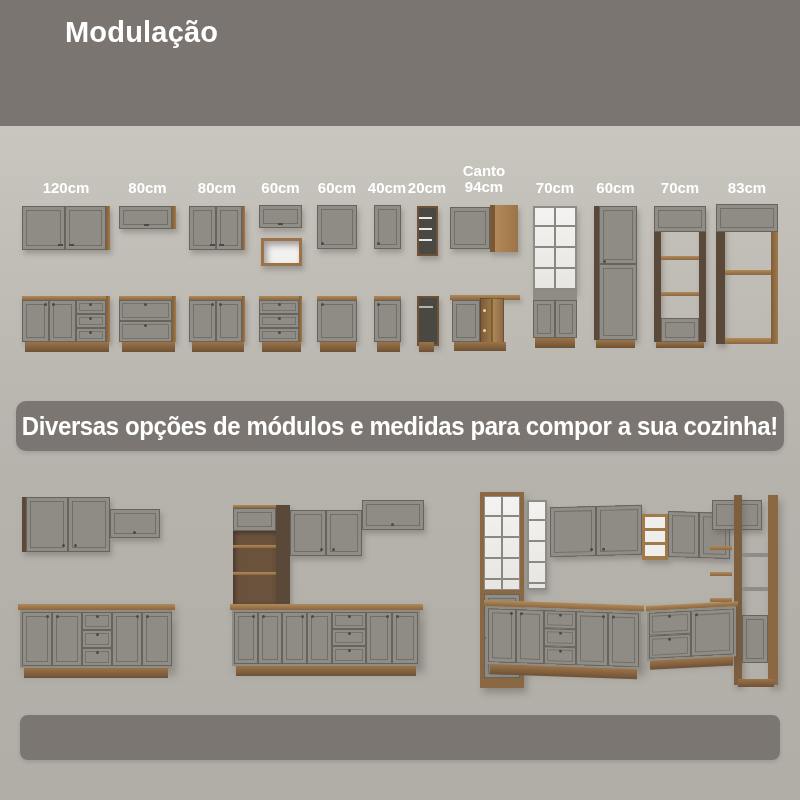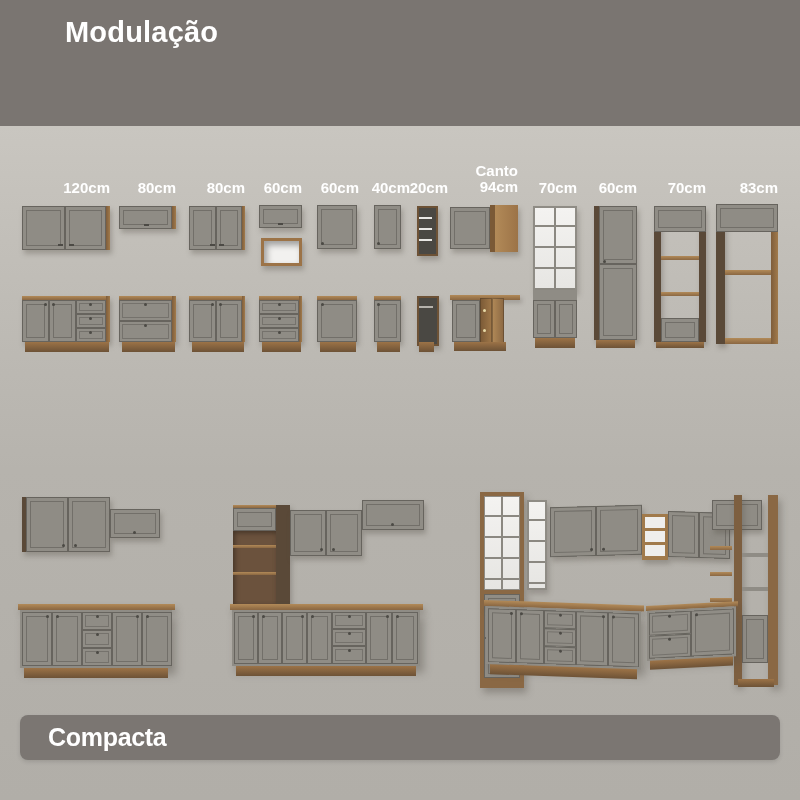--- a/index.html
+++ b/index.html
@@ -9,21 +9,21 @@
   .abs{position:absolute;}
 
   
   #header{position:absolute;left:0;top:0;width:800px;height:126px;background:#7a7571;}
   #subtitle{position:absolute;left:65px;top:16px;font-size:29px;font-weight:600;color:#fff;letter-spacing:.2px;}
   #title{position:absolute;left:61px;top:42px;font-size:60px;font-weight:800;color:#fdfdfc;
     font-family:"DejaVu Serif",serif;letter-spacing:-1px;}
 
   
   .mlabel{position:absolute;top:180px;color:#fff;font-size:15px;font-weight:700;
-    text-align:right;line-height:16px;}
+    text-align:center;line-height:16px;}
   .mlabel.two{top:163px;}
 
   
   .cab{position:absolute;background:#8f8c85;box-shadow:2px 4px 5px rgba(88,82,75,.35);}
   .door{position:absolute;background:#8f8c85;
     box-shadow:inset 0 0 0 1px rgba(70,67,62,.55),inset 0 0 0 4px #908d86,inset 0 0 0 5px rgba(70,67,62,.4);}
   .drawer{position:absolute;background:#8f8c85;
     box-shadow:inset 0 0 0 1px rgba(70,67,62,.55),inset 0 0 0 3px #908d86,inset 0 0 0 4px rgba(70,67,62,.35);}
   .hdl{position:absolute;width:5px;height:2px;background:#4c4a45;}
   .knob{position:absolute;width:3px;height:3px;background:#4c4a45;border-radius:50%;}
@@ -227,20 +227,23 @@
   <div class="abs" style="left:450px;top:295px;width:70px;height:57px;">
     <div class="woodh" style="left:0;top:0;width:70px;height:5px;box-shadow:2px 3px 4px rgba(88,82,75,.3);"></div>
     <div class="door" style="left:2px;top:5px;width:28px;height:42px;"></div>
     <div class="wood" style="left:30px;top:3px;width:12px;height:48px;background:linear-gradient(90deg,#7a5936,#a07849);box-shadow:inset 0 0 0 1px rgba(60,45,30,.4);"></div>
     <div class="wood" style="left:42px;top:3px;width:12px;height:48px;background:linear-gradient(90deg,#b28a58,#8a6742);box-shadow:inset 0 0 0 1px rgba(60,45,30,.4);"></div>
     <div class="knob" style="left:33px;top:14px;background:#e7d9a6;"></div>
     <div class="knob" style="left:33px;top:34px;background:#e7d9a6;"></div>
     <div class="plinth" style="left:4px;top:47px;width:52px;height:9px;"></div>
   </div>
 
+  <div id="banner">
+    <span>Diversas opções de módulos e medidas para compor a sua cozinha!</span>
+  </div>
 
   <div class="abs" style="left:0;top:0;width:0;height:0;">
     <div class="cab" style="left:22px;top:497px;width:88px;height:55px;">
       <div class="dkwood" style="left:0;top:0;width:4px;height:55px;"></div>
       <div class="door" style="left:4px;top:0;width:42px;height:55px;"></div>
       <div class="door" style="left:46px;top:0;width:42px;height:55px;"></div>
       <div class="knob" style="left:40px;bottom:5px;"></div>
         <div class="knob" style="left:52px;bottom:5px;"></div>
     </div>
     <div class="cab" style="left:110px;top:509px;width:50px;height:29px;">
@@ -390,16 +393,15 @@
       <div class="drawer" style="left:3px;top:30px;width:42px;height:23px;"></div>
       <div class="door" style="left:45px;top:7px;width:43px;height:46px;"></div>
       <div class="knob" style="left:22px;top:10px;"></div>
         <div class="knob" style="left:22px;top:33px;"></div>
       <div class="knob" style="left:49px;top:10px;"></div>
       <div class="plinth" style="left:4px;top:55px;width:83px;height:9px;"></div>
     </div>
   </div>
 
   <div id="bottombar">
-    <span class="klabel" style="left:28px;">Compacta</span>
   </div>
 
 </div>
 
 </body></html>

